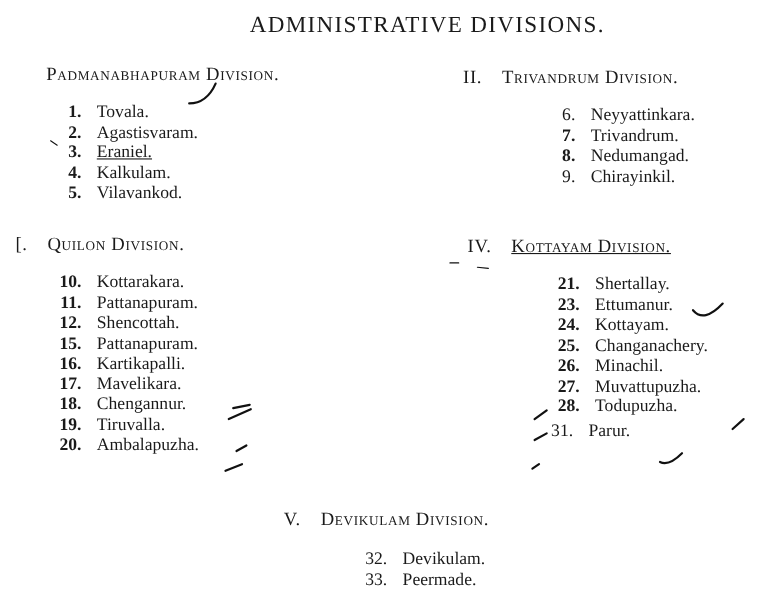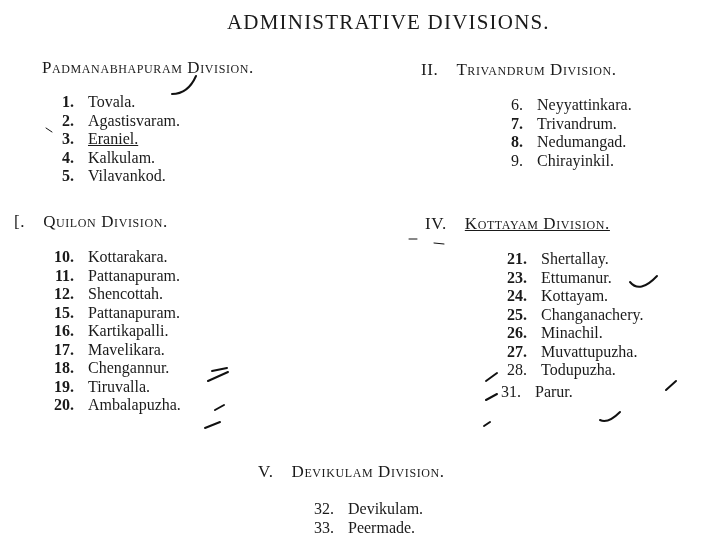--- a/index.html
+++ b/index.html
@@ -132,33 +132,33 @@
     </div>
   <div class="row">
       <span class="num" style="width:30px">26.</span>
       <span class="name">Minachil.</span>
     </div>
   <div class="row">
       <span class="num" style="width:30px">27.</span>
       <span class="name">Muvattupuzha.</span>
     </div>
   <div class="row">
-      <span class="num" style="width:30px;font-weight:normal">28.</span>
+      <span class="num" style="width:30px;font-weight:bold">28.</span>
       <span class="name">Todupuzha.</span>
     </div>
   <div class="row" style="margin-left:-6px;margin-top:3px">
       <span class="num" style="width:30px;font-weight:normal">31.</span>
       <span class="name">Parur.</span>
     </div>
 </div>
 
 <div class="abs heading" style="left:258px;top:462px;">
   <span class="roman">V.</span><span>Devikulam Division.</span>
 </div>
-<div class="abs list" style="left:306px;top:500px;">
+<div class="abs list" style="left:324px;top:500px;">
   <div class="row">
       <span class="num" style="width:28px;font-weight:normal">32.</span>
       <span class="name">Devikulam.</span>
     </div>
   <div class="row">
       <span class="num" style="width:28px;font-weight:normal">33.</span>
       <span class="name">Peermade.</span>
     </div>
 </div>
 

